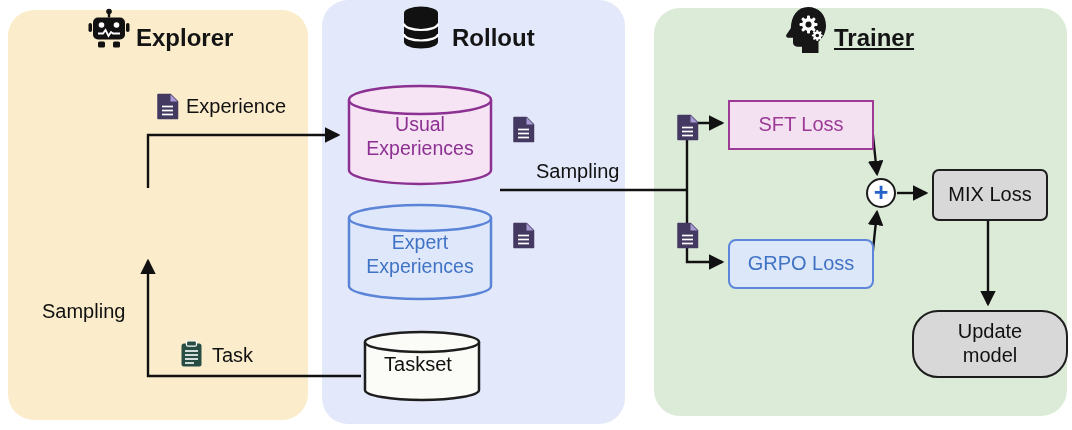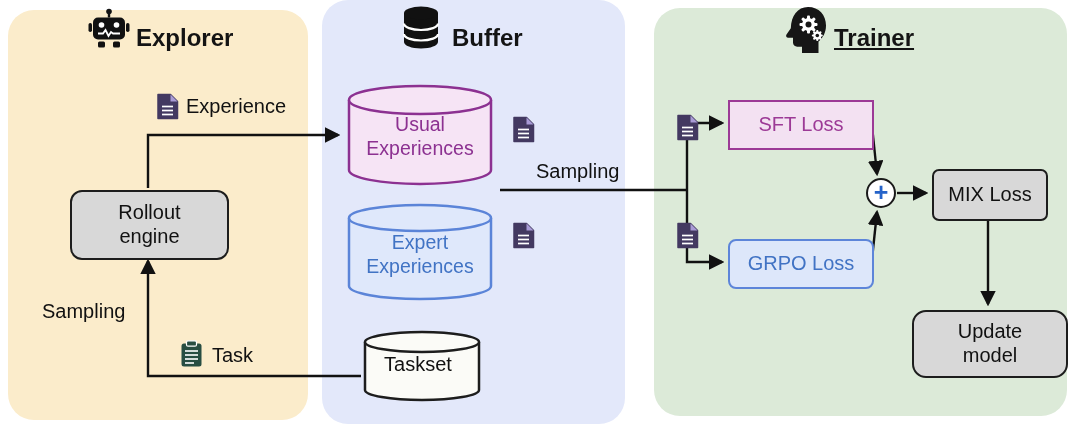--- a/index.html
+++ b/index.html
@@ -21,21 +21,21 @@
     position:absolute;display:flex;align-items:center;justify-content:center;
     text-align:center;border:2.2px solid #1d1d1d;background:#d8d8d8;
     font-size:20px;line-height:1.18;z-index:3;
   }
   #rollout-box{left:70px;top:190px;width:155px;height:66px;border-radius:12px;}
   #sft-box{left:728px;top:100px;width:142px;height:46px;border-radius:0;
            background:#f3e1f2;border-color:#9c3a96;color:#9c3a96;}
   #grpo-box{left:728px;top:239px;width:142px;height:46px;border-radius:8px;
            background:#dde7fa;border-color:#5d85d9;color:#4173c4;}
   #mix-box{left:932px;top:169px;width:112px;height:48px;border-radius:7px;}
-  #update-box{left:912px;top:310px;width:152px;height:64px;border-radius:14px;}
+  #update-box{left:912px;top:310px;width:152px;height:64px;border-radius:26px;}
   #plus-circle{
     position:absolute;left:866px;top:178px;width:30px;height:30px;border-radius:50%;
     background:#ffffff;border:2.2px solid #1a1a1a;display:flex;align-items:center;
     justify-content:center;font-size:25px;font-weight:bold;color:#2563c9;
     z-index:3;padding-bottom:2px;box-sizing:border-box;
   }
   .wrap-96{display:inline-block;width:96px;}
   .wrap-84{display:inline-block;width:84px;}
   .wrap-122{display:inline-block;width:122px;}
 
@@ -96,23 +96,20 @@
     <svg viewBox="0 0 23 27" width="23" height="27">
       <path d="M2 1.5 h12.5 l7 7 v17 h-19.5 z" fill="#433961" stroke="#433961" stroke-width="1.5" stroke-linejoin="round"></path>
       <path d="M14.5 1.5 l7 7 h-7 z" fill="#a99bd6"></path>
       <line x1="6" y1="13.5" x2="17" y2="13.5" stroke="#fff" stroke-width="1.7"></line>
       <line x1="6" y1="17.5" x2="17" y2="17.5" stroke="#fff" stroke-width="1.7"></line>
       <line x1="6" y1="21.5" x2="17" y2="21.5" stroke="#fff" stroke-width="1.7"></line>
     </svg>
   </div>
   <div class="label" style="left:186px;top:95px;">Experience</div>
 
-  <div class="box" id="rollout-box">
-    <span class="wrap-96">Rollout engine</span>
-  </div>
 
   <div class="label" style="left:42px;top:300px;">Sampling</div>
 
   <div class="icon" style="left:180px;top:340px;">
     <svg viewBox="0 0 23 28" width="23" height="28">
       <rect x="1.5" y="3.5" width="20" height="23" rx="2.5" fill="#274d42"></rect>
       <rect x="6.5" y="0.8" width="10" height="5.4" rx="1.5" fill="#274d42" stroke="#fff" stroke-width="1.2"></rect>
       <line x1="5" y1="11" x2="18" y2="11" stroke="#fff" stroke-width="1.6"></line>
       <line x1="5" y1="15" x2="18" y2="15" stroke="#fff" stroke-width="1.6"></line>
       <line x1="5" y1="19" x2="18" y2="19" stroke="#fff" stroke-width="1.6"></line>
@@ -122,21 +119,21 @@
   <div class="label" style="left:212px;top:344px;">Task</div>
 
   <div class="icon" style="left:400px;top:5px;">
     <svg viewBox="0 0 42 46" width="42" height="46">
       <path d="M4 8 v29 c0 3.6 7.6 6.5 17 6.5 s17 -2.9 17 -6.5 V8" fill="#111"></path>
       <ellipse cx="21" cy="8" rx="17" ry="6.5" fill="#111"></ellipse>
       <path d="M4 18.5 c0 3.6 7.6 6.5 17 6.5 s17 -2.9 17 -6.5" stroke="#fff" stroke-width="2.2" fill="none"></path>
       <path d="M4 29 c0 3.6 7.6 6.5 17 6.5 s17 -2.9 17 -6.5" stroke="#fff" stroke-width="2.2" fill="none"></path>
     </svg>
   </div>
-  <div class="title" style="left:452px;top:24px;">Buffer</div>
+  <div class="title" style="left:452px;top:24px;">Rollout</div>
 
   <div class="cyl" style="left:347px;top:84px;">
     <svg viewBox="0 0 146 102" width="146" height="102">
       <path d="M2 16 v70 a71 14 0 0 0 142 0 v-70" fill="#f6e4f5" stroke="#8c3191" stroke-width="2.5"></path>
       <ellipse cx="73" cy="16" rx="71" ry="14" fill="#f6e4f5" stroke="#8c3191" stroke-width="2.5"></ellipse>
     </svg>
   </div>
   <div class="cyl-text" id="usual-text">
     <span class="wrap-122">Usual Experiences</span>
   </div>

